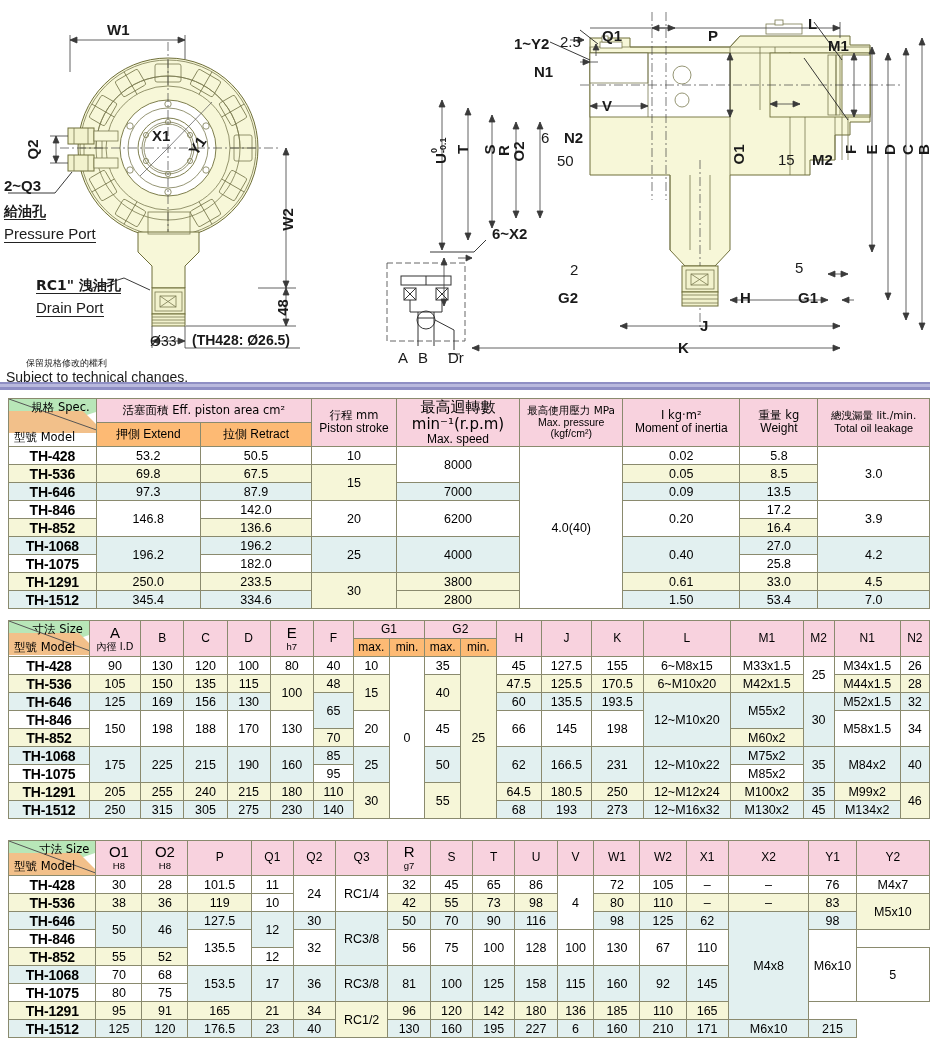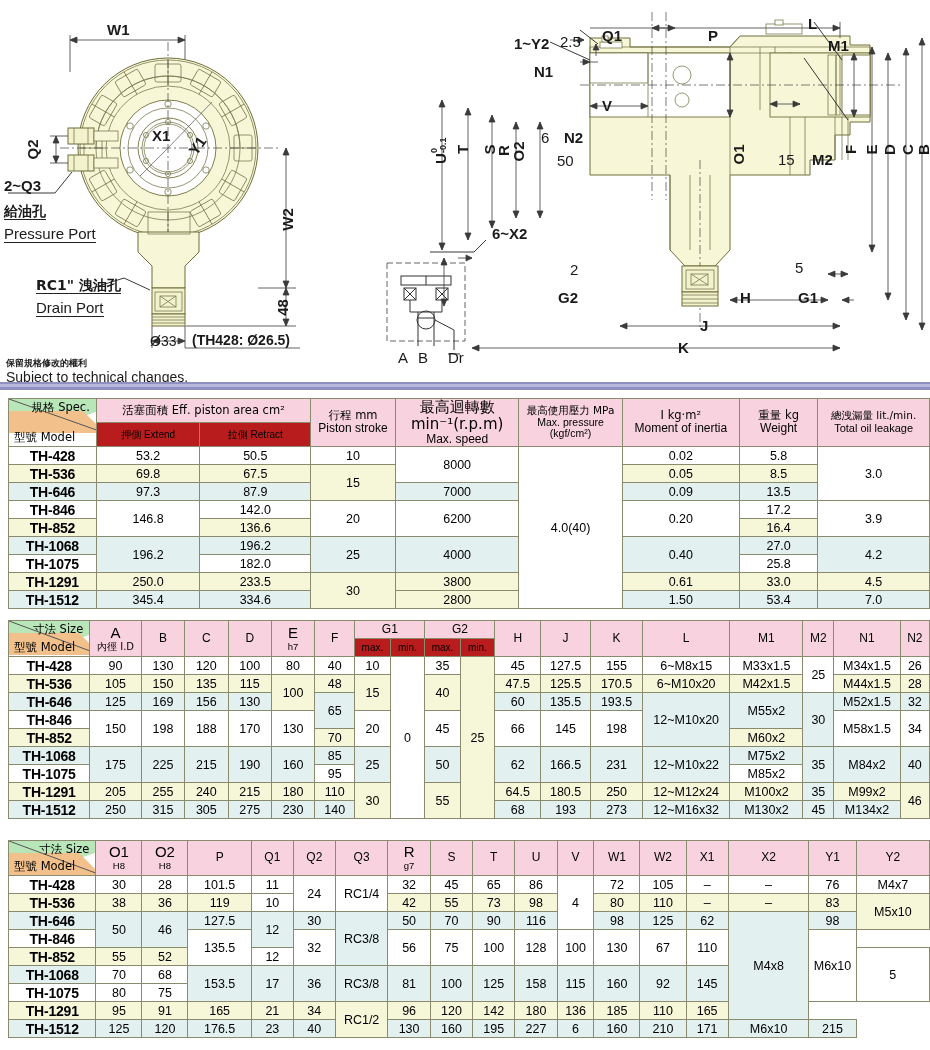--- a/index.html
+++ b/index.html
@@ -34,21 +34,21 @@
   table.spec{border-collapse:collapse;table-layout:fixed;background:#fff;}
   table.spec td,table.spec th{
     border:1px solid #8a8a6e;
     text-align:center;vertical-align:middle;
     font-size:12.5px;color:#000;padding:0;height:17px;
     font-family:"Liberation Sans","DejaVu Sans",sans-serif;
   }
   table.spec .hdr{background:#f8d2de;font-weight:normal;font-size:12px;line-height:1.12;}
   table.spec .hdr .cn{font-family:"DejaVu Sans",sans-serif;font-size:11.5px;}
   table.spec .hdr .en{font-size:12px;}
-  table.spec .hdr-sub{background:#b91c1c;font-size:10px;}
+  table.spec .hdr-sub{background:#fdba74;font-size:12px;}
   table.spec .model{font-weight:bold;font-size:14px;letter-spacing:-0.2px;background:#fff;}
   table.spec .yellow{background:#f6f6d8;}
   table.spec .blue{background:#e2f0f0;}
   table.spec .plain{background:#fff;}
 
   
   .corner{position:relative;padding:0 !important;background:#fff;overflow:hidden;height:34px !important;}
   .corner .t1{position:absolute;right:6px;top:1px;font-size:11.5px;font-family:"DejaVu Sans",sans-serif;}
   .corner .t2{position:absolute;left:5px;bottom:1px;font-size:11.5px;font-family:"DejaVu Sans",sans-serif;}
   .diag{position:absolute;inset:0;}
@@ -276,21 +276,21 @@
 
     <span class="lbl cjk ul" style="left:4px;top:204px;font-size:14px;">給油孔</span>
     <span class="lbl ul" style="left:4px;top:226px;font-size:15px;font-weight:normal;">Pressure Port</span>
     <span class="lbl cjk ul" style="left:36px;top:278px;font-size:14px;">RC1" 洩油孔</span>
     <span class="lbl ul" style="left:36px;top:300px;font-size:15px;font-weight:normal;">Drain Port</span>
     <span class="lbl" style="left:150px;top:334px;font-weight:normal;font-size:14px;">Ø33</span>
     <span class="lbl" style="left:192px;top:333px;font-size:14px;">(TH428: Ø26.5)</span>
 
     <div class="note">
       <div style="position:absolute;left:6px;top:358px;width:200px;">
-        <div class="cjk" style="font-weight:bold;font-size:9px;">保留規格修改的權利</div>
+        <div class="cjk" style="font-weight:normal;font-size:9px;margin-left:20px;">保留規格修改的權利</div>
         <div style="font-size:14px;">Subject to technical changes.</div>
       </div>
     </div>
 
     <svg class="dwg" style="left:378px;top:258px;" width="100" height="110">
       <rect x="9" y="5" width="78" height="78" fill="none" stroke="#555" stroke-width="0.9" stroke-dasharray="6 3"></rect>
       <g stroke="#333" stroke-width="1" fill="none">
         <rect x="23" y="18" width="50" height="9"></rect>
         <line x1="48" y1="18" x2="48" y2="27"></line>
         <rect x="26" y="30" width="12" height="12"></rect>

